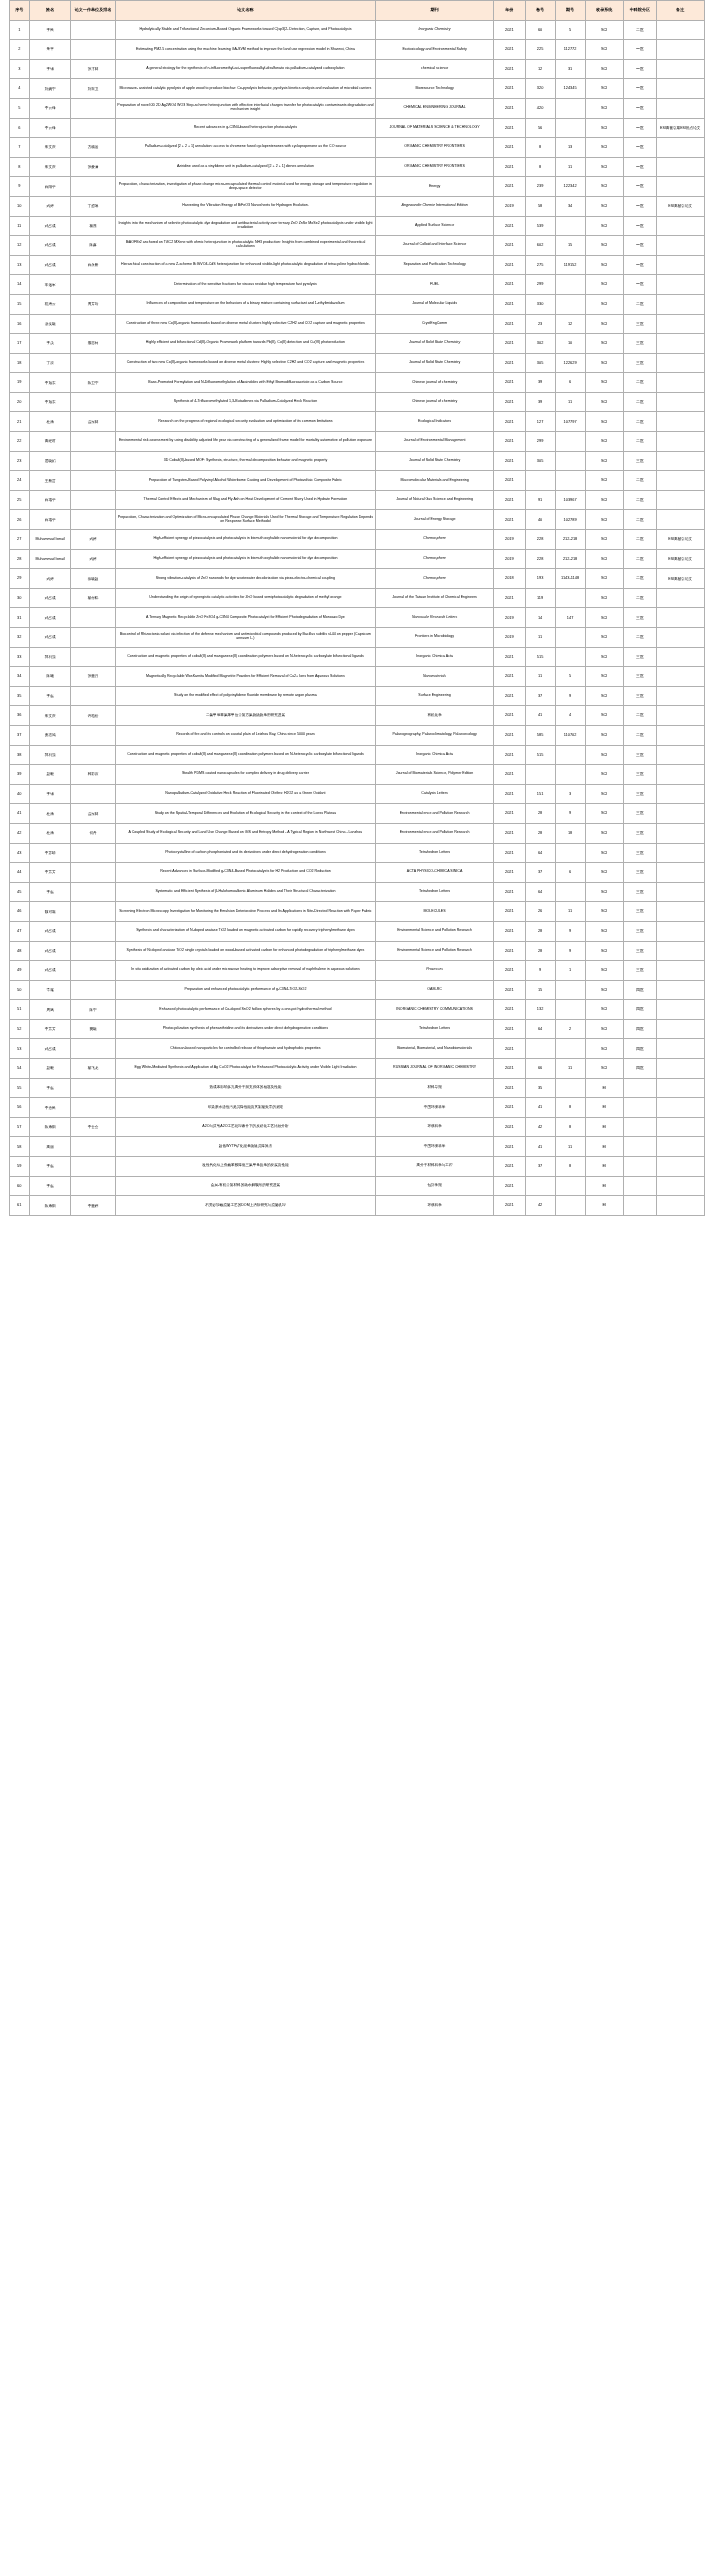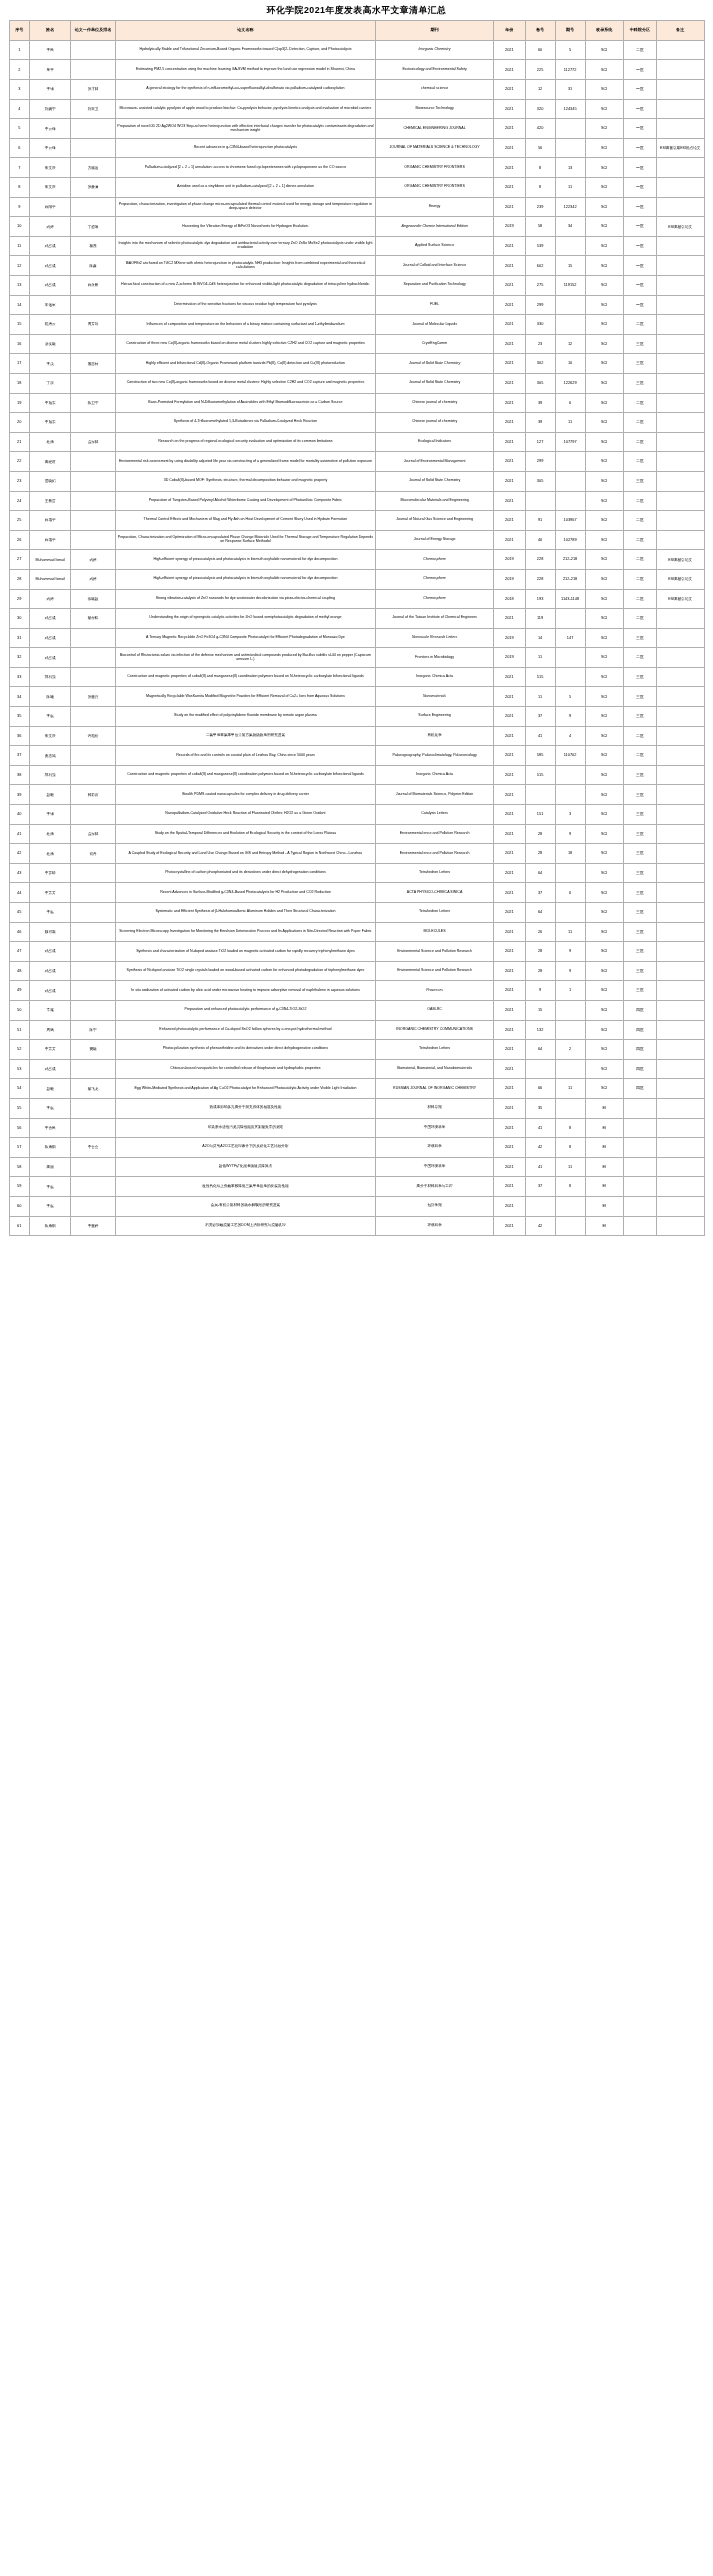--- a/index.html
+++ b/index.html
@@ -23,21 +23,20 @@
   td.paper{font-size:3.6px;line-height:1.1;}
   td.journal{font-size:3.6px;line-height:1.1;}
   td.small{font-size:3.6px;}
   tr{height:19.6px;}
   .ital{font-style:italic;}
 </style>
 </head>
 <body>
 
 <div id="page">
-  <div class="title">环化学院2021年度发表高水平文章清单汇总</div>
   <table>
     <colgroup>
       <col class="c0">
         <col class="c1">
         <col class="c2">
         <col class="c3">
         <col class="c4">
         <col class="c5">
         <col class="c6">
         <col class="c7">

